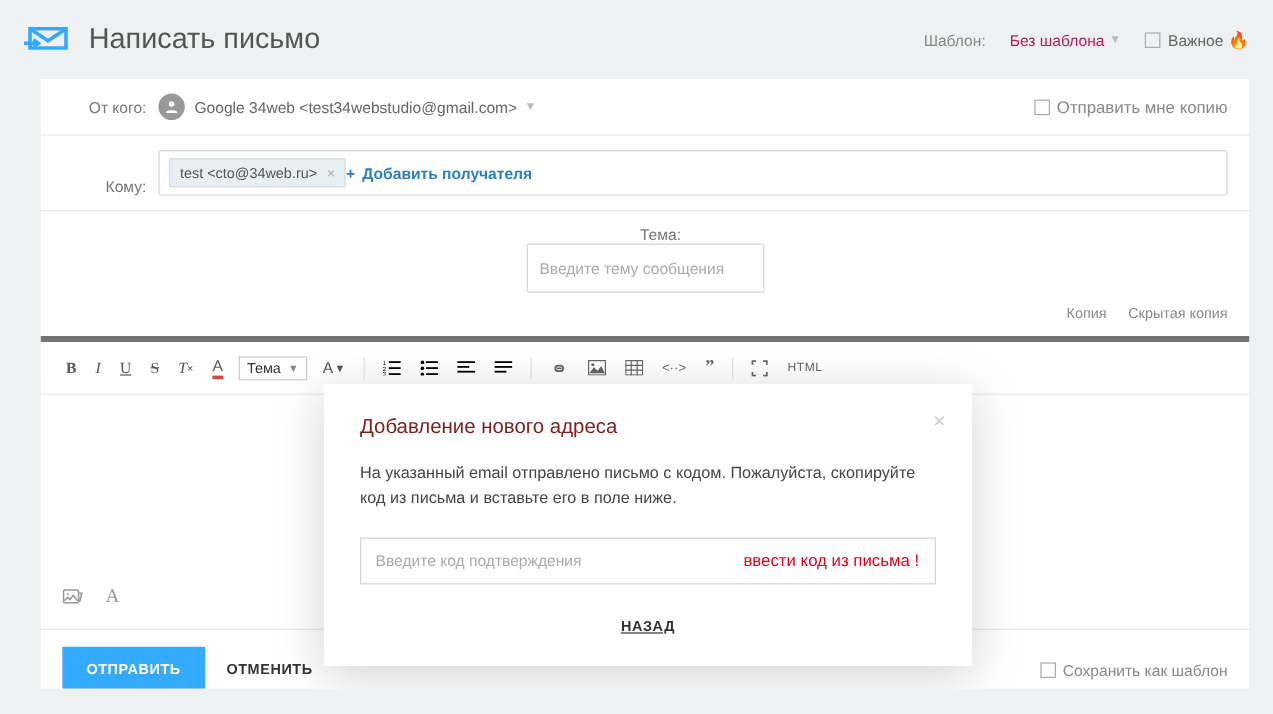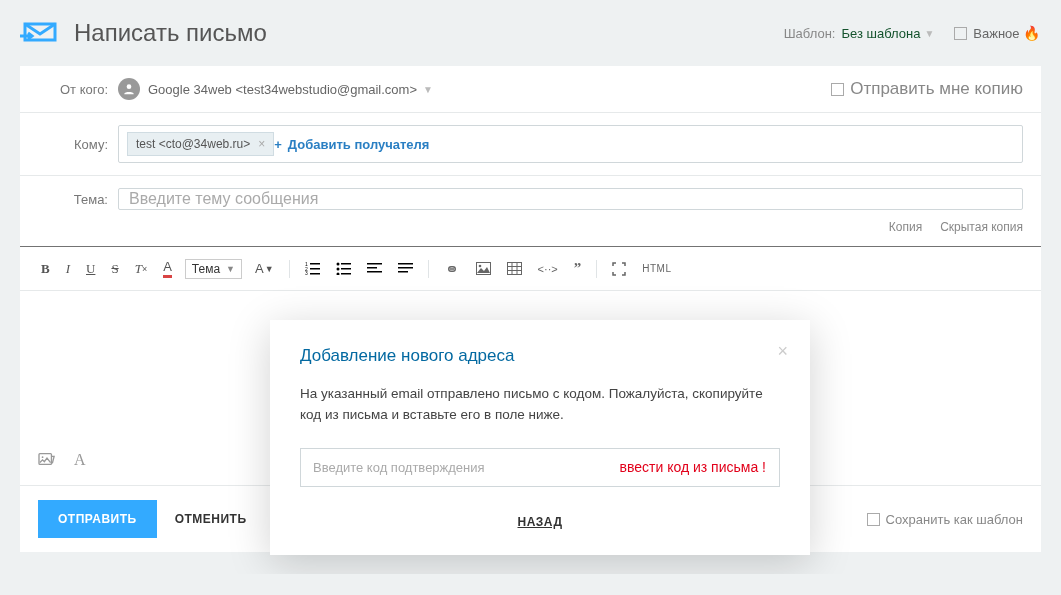--- a/index.html
+++ b/index.html
@@ -4,49 +4,49 @@
 <style>
   * { box-sizing: border-box; margin: 0; padding: 0; }
   body { font-family: Arial, Helvetica, sans-serif; background: #eef1f2; color: #333; font-size: 13px; }
   .app { width: 1061px; height: 574px; margin: 0; position: relative; background: #eef1f2; overflow: hidden; }
 
   
   .header { display: flex; align-items: center; padding: 18px 20px 18px 20px; }
   .logo { width: 40px; height: 30px; margin-right: 14px; display:flex; align-items:center; justify-content:center; }
   .title { font-size: 24px; font-weight: 300; color: #555; flex: 1; }
   .tmpl { display:flex; align-items:center; font-size:13px; color:#888; margin-right:20px; }
-  .tmpl .val { color:#14532d; margin-left:6px; }
+  .tmpl .val { color:#be185d; margin-left:20px; }
   .tmpl .car { margin-left:4px; color:#bbb; font-size:10px; }
   .imp { display:flex; align-items:center; font-size:13px; color:#666; }
   .imp .cb { width:13px; height:13px; border:1px solid #aaa; margin-right:6px; }
   .imp .flame { color:#ff7a1a; margin-left:4px; font-size:14px; }
 
   
-  .panel { background:#fff; margin:0 20px 20px 20px; }
+  .panel { background:#fff; margin:0 20px 20px 34px; }
   .row { display:flex; align-items:center; padding:12px 18px; border-bottom:1px solid #e6e9ea; }
   .row .label { width:70px; text-align:right; color:#777; font-size:13px; margin-right:10px; }
   .from-val { display:flex; align-items:center; color:#666; font-size:13px; }
   .avatar { width:22px; height:22px; border-radius:50%; background:#999; margin-right:8px; display:flex; align-items:center; justify-content:center; color:#fff; font-size:13px; }
   .from-car { color:#bbb; margin-left:6px; font-size:10px; }
   .row.from { justify-content:flex-start; }
   .row.from .spacer { flex:1; }
-  .sendme { display:flex; align-items:center; color:#888; font-size:17px; }
+  .sendme { display:flex; align-items:center; color:#888; font-size:14px; }
   .sendme .cb { width:13px; height:13px; border:1px solid #aaa; margin-right:6px; }
 
-  .row.to { padding:12px 18px; }
+  .row.to { padding:12px 18px;align-items:flex-end; }
   .input-wrap { flex:1; border:1px solid #d0d7da; border-radius:2px; padding:6px 8px; display:flex; align-items:center; }
   .chip { background:#e8eff2; border:1px solid #d0dce2; padding:4px 8px; font-size:12px; color:#555; display:flex; align-items:center; }
   .chip .x { margin-left:8px; color:#aaa; cursor:pointer; }
   .add-rcpt { color:#2a7fc3; font-size:13px; font-weight:700; display:flex; align-items:center; cursor:pointer; }
   .add-rcpt .plus { margin-right:6px; font-weight:700; }
 
-  .row.subj { padding:12px 18px 6px; border-bottom:none; }
-  .subj-input { flex:1; border:1px solid #d0d7da; border-radius:2px; padding:1px 10px; font-size:16px; color:#333; }
+  .row.subj { padding:12px 18px 6px; border-bottom:none;flex-direction:column; }
+  .subj-input { flex:1; border:1px solid #d0d7da; border-radius:2px; padding:12px 10px; font-size:13px; color:#333; }
   .subj-input::placeholder { color:#aaa; }
-  .extras { display:flex; justify-content:flex-end; gap:18px; padding:4px 18px 12px; color:#888; font-size:12px; border-bottom:1px solid #737373; }
+  .extras { display:flex; justify-content:flex-end; gap:18px; padding:4px 18px 12px; color:#888; font-size:12px; border-bottom:5px solid #737373; }
   .extras span { cursor:pointer; }
 
   
   .tb { display:flex; align-items:center; gap:10px; padding:10px 18px; border-bottom:1px solid #e6e9ea; flex-wrap:wrap; }
   .tb .grp { display:flex; align-items:center; gap:10px; }
   .tb .sep { width:1px; height:18px; background:#e0e4e6; margin:0 2px; }
   .tb button, .tb .btn { background:none; border:none; color:#555; font-size:13px; cursor:pointer; padding:2px 3px; display:flex; align-items:center; }
   .tb .font-sel { border:1px solid #ccc; padding:2px 6px; font-size:12px; display:flex; align-items:center; gap:6px; }
   .tb .font-sel .car { font-size:9px; color:#888; }
   .tb svg { display:block; }
@@ -63,21 +63,21 @@
   
   .footer { display:flex; align-items:center; padding:14px 18px; }
   .btn-send { background:#33aaff; color:#fff; border:none; padding:12px 20px; font-size:12px; font-weight:700; letter-spacing:.5px; cursor:pointer;text-align:center; }
   .btn-cancel { background:none; border:none; color:#333; font-size:12px; font-weight:700; margin-left:18px; cursor:pointer; letter-spacing:.5px; }
   .footer .spacer { flex:1; }
   .save-tpl { display:flex; align-items:center; color:#888; font-size:13px; }
   .save-tpl .cb { width:13px; height:13px; border:1px solid #aaa; margin-right:6px; }
 
   
   .modal { position:absolute; left:270px; top:320px; width:540px; background:#fff; box-shadow:0 8px 40px rgba(0,0,0,.18); padding:26px 30px 26px; }
-  .modal .mtitle { font-size:17px; color:#0369a1; font-weight:400; margin-bottom:18px; }
+  .modal .mtitle { font-size:17px; color:#7f1d1d; font-weight:400; margin-bottom:18px; }
   .modal .close { position:absolute; top:22px; right:22px; color:#ccc; font-size:18px; cursor:pointer; line-height:1; }
   .modal .msg { font-size:13.5px; color:#444; line-height:1.55; margin-bottom:22px; }
   .modal .code-row { position:relative; margin-bottom:28px; }
   .modal .code-in { width:100%; border:1px solid #d0d7da; padding:11px 12px; font-size:13px; }
   .modal .code-in::placeholder { color:#aaa; }
   .modal .hint { position:absolute; right:14px; top:50%; transform:translateY(-50%); color:#e2001a; font-size:14px; pointer-events:none; }
   .modal .actions { display:flex; align-items:center; justify-content:center; gap:22px; }
   .modal .save { background:#a3d900; color:#fff; border:none; padding:13px 22px; font-size:12px; font-weight:700; letter-spacing:.5px; cursor:pointer; }
   .modal .back { background:none; border:none; color:#333; font-size:12px; font-weight:700; letter-spacing:.5px; text-decoration:underline; cursor:pointer;text-align:right; }
 </style>

